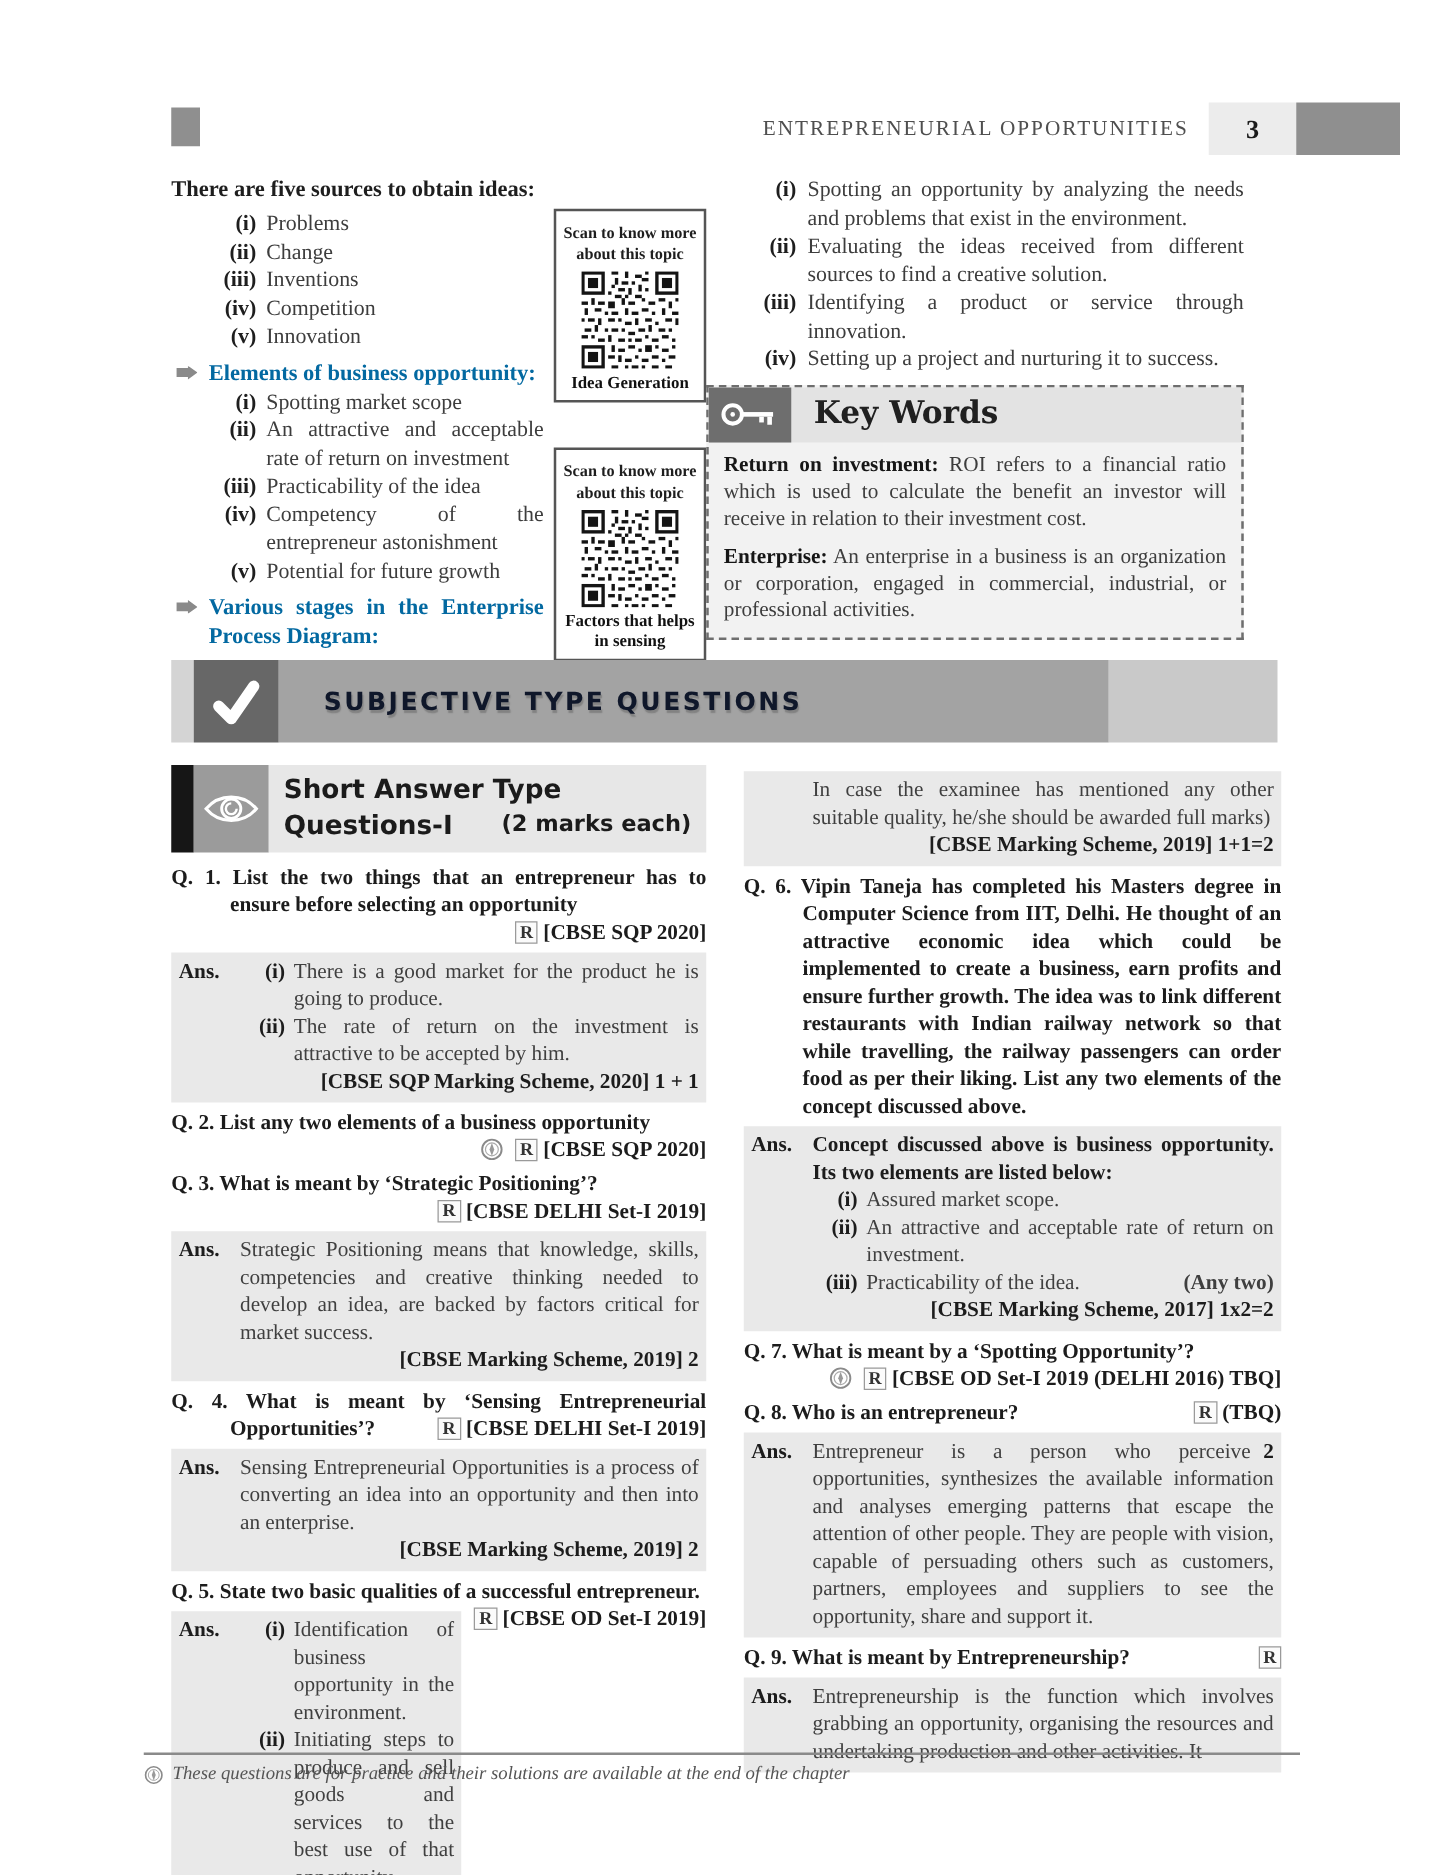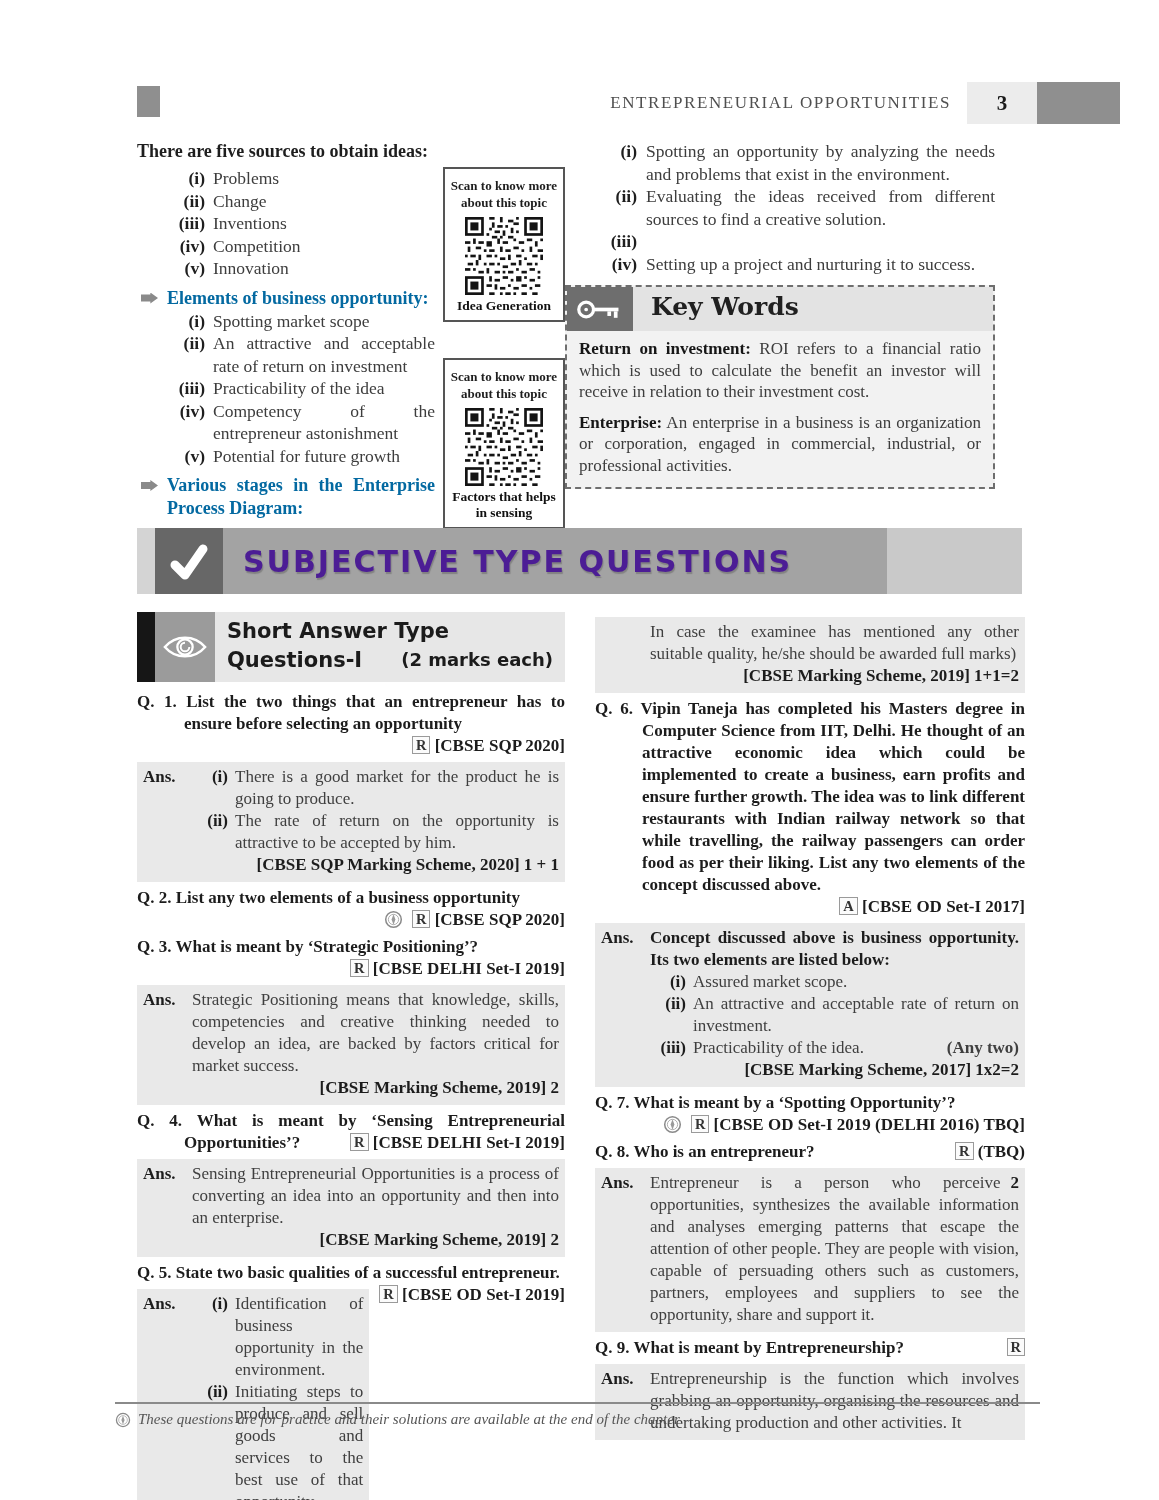--- a/index.html
+++ b/index.html
@@ -48,22 +48,22 @@
   .kw-body { padding:7px 12px 2px; }
   .kw-body p { margin:0 0 9px; font-size:17px; line-height:21.5px; text-align:justify; color:#3d3d3d; }
   .kw-body b { color:#161616; }
 
   
   .banner { position:absolute; top:528px; left:137px; width:885px; height:66px; display:flex; }
   .banner-pre { width:18px; background:#d4d4d4; flex:none; }
   .banner-check { width:68px; background:#676767; display:flex; align-items:center; justify-content:center; flex:none; }
   .banner-check svg { width:48px; height:48px; }
   .banner-mid { flex:none; width:664px; background:#a3a3a3; display:flex; align-items:center; }
-  .banner-title { font-family:"DejaVu Sans", sans-serif; font-weight:800; font-size:30px; color:#4c1d95;
-                  letter-spacing:2px; padding-left:20px; text-shadow:1px 2px 1px rgba(70,70,70,.35); }
+  .banner-title { font-family:"DejaVu Sans", sans-serif; font-weight:800; font-size:20px; color:#0f172a;
+                  letter-spacing:2px; padding-left:36px; text-shadow:1px 2px 1px rgba(70,70,70,.35); }
   .banner-post { flex:1; background:#c9c9c9; }
 
   
   .qs { position:absolute; top:612px; left:137px; width:888px; display:flex; gap:30px;
         font-size:17px; line-height:22px; }
   .sec { display:flex; margin-bottom:9px; height:70px; }
   .sec-bar { width:18px; background:#161616; flex:none; }
   .sec-icon { width:60px; background:#9b9b9b; display:flex; align-items:center; justify-content:center; flex:none; }
   .sec-icon svg { width:46px; height:32px; }
   .sec-tit { flex:1; background:#e7e7e7; padding:4px 12px 0 12px; font-family:"DejaVu Sans", sans-serif; }
@@ -316,20 +316,21 @@
       <div class="pli">
           <span class="n">(i)</span>
           <span class="t">Spotting an opportunity by analyzing the needs and problems that exist in the environment.</span>
         </div>
       <div class="pli">
           <span class="n">(ii)</span>
           <span class="t">Evaluating the ideas received from different sources to find a creative solution.</span>
         </div>
       <div class="pli">
           <span class="n">(iii)</span>
+          <span class="t">Identifying a product or service through innovation.</span>
         </div>
       <div class="pli">
           <span class="n">(iv)</span>
           <span class="t">Setting up a project and nurturing it to success.</span>
         </div>
 
       <div class="kw">
         <div class="kw-head">
           <span class="kw-icon">
             <svg viewBox="0 0 52 26">
@@ -391,21 +392,21 @@
 
       <div class="ans">
         <span class="albl">Ans.</span>
         <div class="abody">
           <div class="ali">
               <span class="n">(i)</span>
               <span class="t">There is a good market for the product he is going to produce.</span>
             </div>
           <div class="ali">
               <span class="n">(ii)</span>
-              <span class="t">The rate of return on the opportunity is attractive to be accepted by him.</span>
+              <span class="t">The rate of return on the investment is attractive to be accepted by him.</span>
             </div>
           <div class="scheme">[CBSE SQP Marking Scheme, 2020] 1 + 1</div>
         </div>
       </div>
 
       <div class="q">
         <p class="qt"><span>Q. 2.</span> <span>List any two elements of a business opportunity</span></p>
         <p class="qsrc">
           <svg class="cicon">
               <use href="#compass"></use>
@@ -463,21 +464,20 @@
       <div class="ans">
         <span class="albl"></span>
         <div class="abody">
           <p class="ap">In case the examinee has mentioned any other suitable quality, he/she should be awarded full marks)</p>
           <div class="scheme">[CBSE Marking Scheme, 2019] 1+1=2</div>
         </div>
       </div>
 
       <div class="q">
         <p class="qt"><span>Q. 6.</span> <span>Vipin Taneja has completed his Masters degree in Computer Science from IIT, Delhi. He thought of an attractive economic idea which could be implemented to create a business, earn profits and ensure further growth. The idea was to link different restaurants with Indian railway network so that while travelling, the railway passengers can order food as per their liking. List any two elements of the concept discussed above.</span></p>
-        <p class="qsrc"><span class="tag">A</span> <span class="src">[CBSE OD Set-I 2017]</span></p>
       </div>
 
       <div class="ans">
         <span class="albl">Ans.</span>
         <div class="abody">
           <p class="aintro">Concept discussed above is business opportunity. Its two elements are listed below:</p>
           <div class="ali">
               <span class="n">(i)</span>
               <span class="t">Assured market scope.</span>
             </div>

